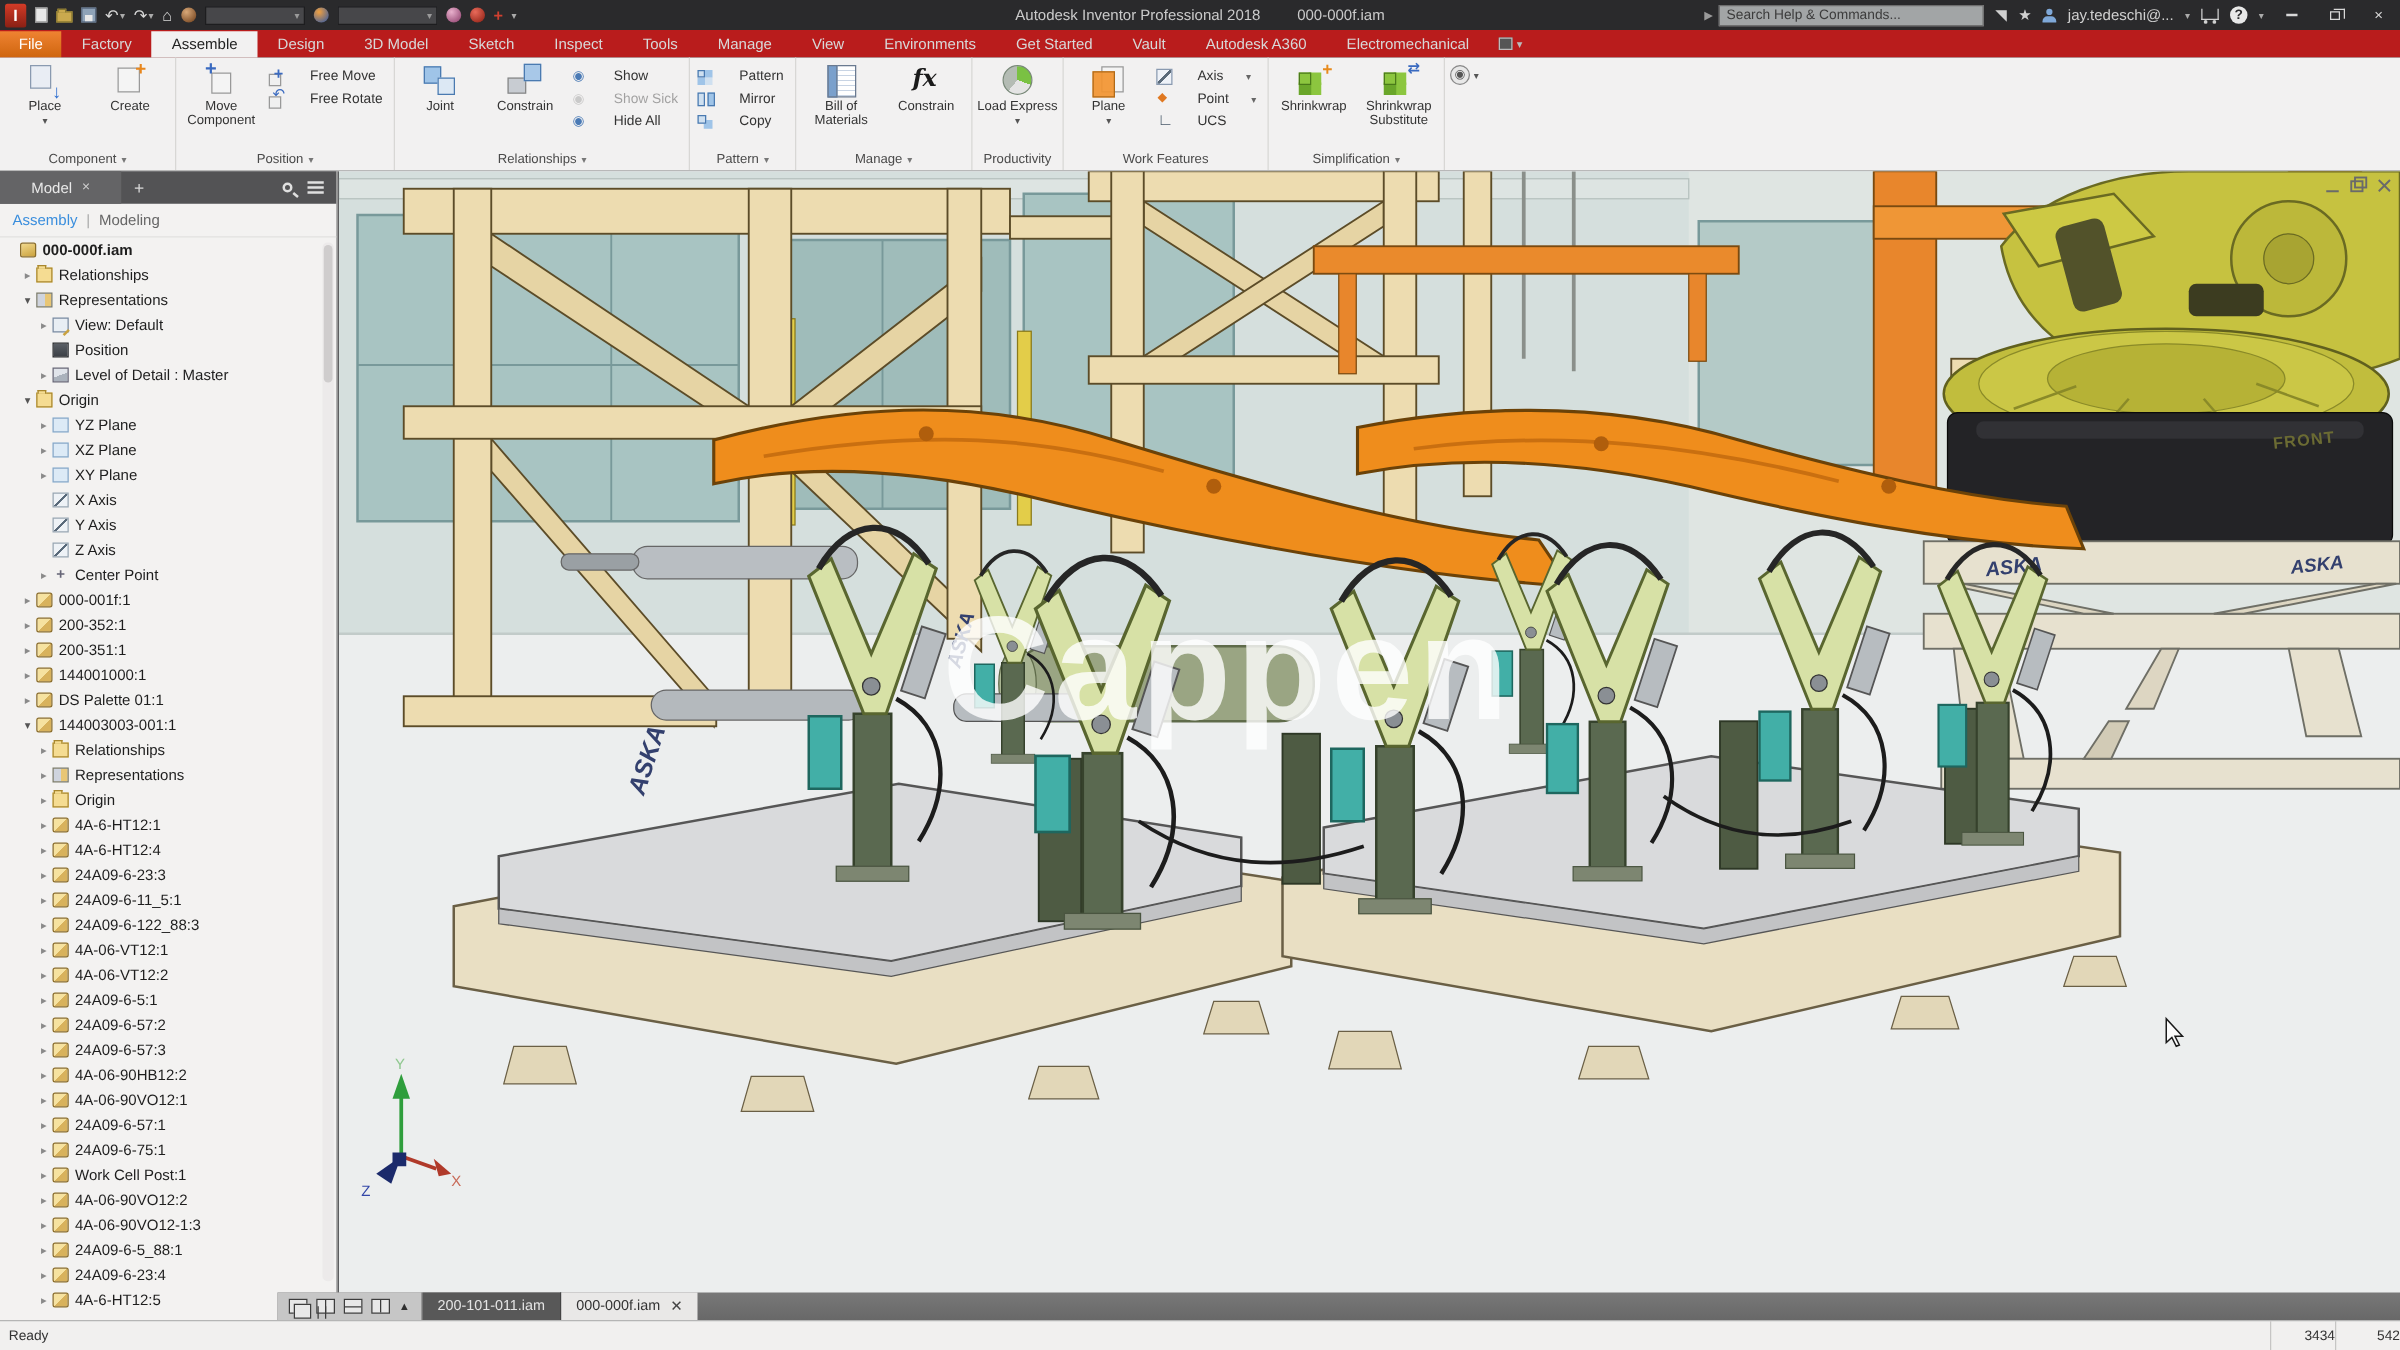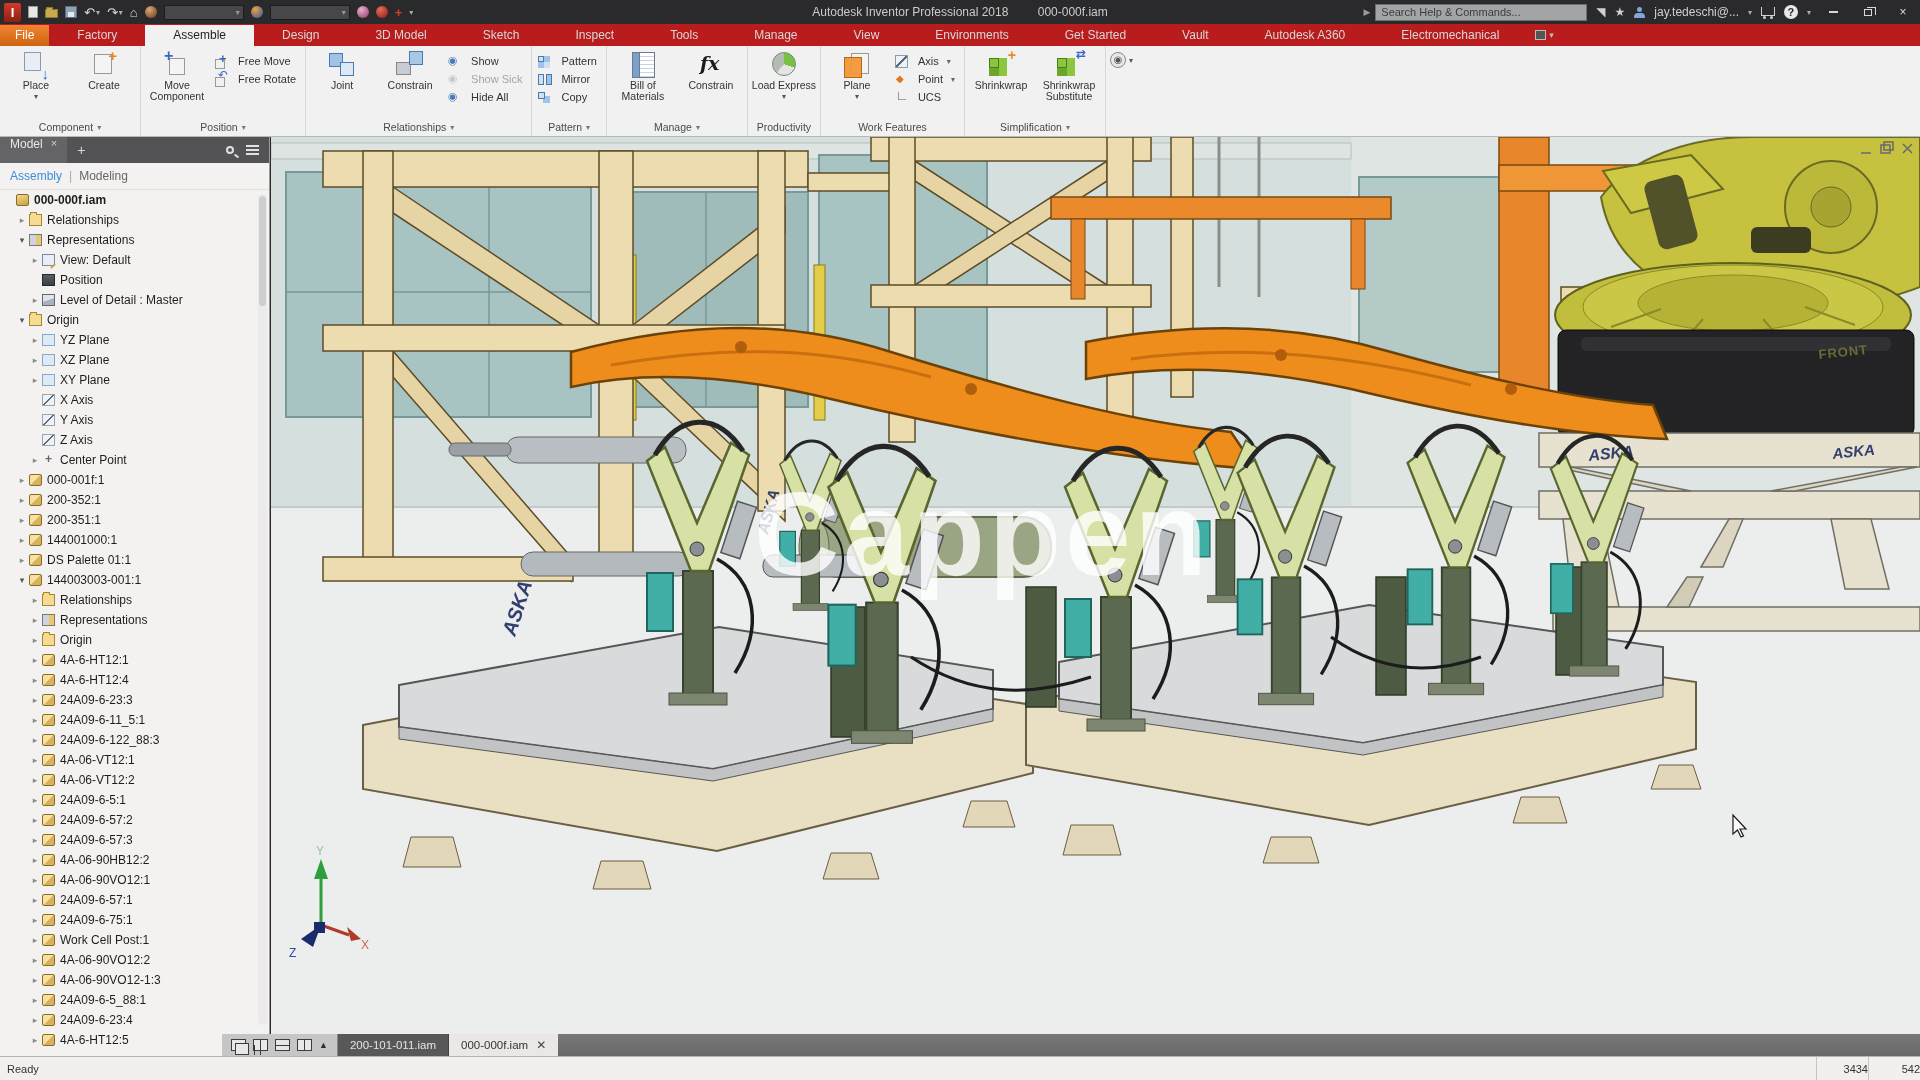--- a/index.html
+++ b/index.html
@@ -40,37 +40,37 @@
   .cart::before{content:"";position:absolute;left:1px;bottom:-4px;width:3px;height:3px;border-radius:50%;background:#d0d0d0}
   .cart::after{content:"";position:absolute;right:1px;bottom:-4px;width:3px;height:3px;border-radius:50%;background:#d0d0d0}
   .help{width:14px;height:14px;border-radius:50%;background:#e8e8e8;color:#2a2a2c;font-weight:bold;font-size:11px;text-align:center;line-height:14px}
   .wbtn{width:26px;height:18px;display:flex;align-items:center;justify-content:center;color:#d8d8d8;font-size:12px}
   .minbar{width:9px;height:2px;background:#d8d8d8}
   .restore{width:8px;height:7px;border:1px solid #d8d8d8;position:relative}
   .restore::before{content:"";position:absolute;left:2px;top:-3px;width:8px;height:7px;border:1px solid #d8d8d8;border-left:0;border-bottom:0}
 
   
   #tabrow{position:absolute;left:0;top:24px;right:0;height:22px;background:#b91c1c;display:flex;align-items:center}
-  .rtab{padding:3px 28px 4px;font-size:12px;color:#d8d8d8;white-space:nowrap;cursor:default}
+  .rtab{padding:3px 16px 4px;font-size:12px;color:#d8d8d8;white-space:nowrap;cursor:default}
   .rtab.file{background:linear-gradient(#ef8332,#cf650e);color:#fff;padding:3px 15px 4px}
   .rtab.active{background:#f2f1f1;color:#222}
   #tabextra{display:flex;align-items:center;gap:3px;margin-left:8px;color:#bbb;font-size:9px}
   .tabbox{width:11px;height:10px;border:1px solid #bbb;background:#555}
 
   
   #ribbon{position:absolute;left:0;top:46px;right:0;height:91px;background:#f2f1f1;border-bottom:1px solid #b8b8b8;display:flex}
   .rpanel{display:flex;flex-direction:column;border-right:1px solid #d8d7d5;padding:2px 3px 0}
   .rbody{flex:1;display:flex;align-items:flex-start;gap:2px}
   .rlabel{height:18px;display:flex;align-items:center;justify-content:center;gap:4px;font-size:10.5px;color:#4a4a4a}
   .rlabel .dd{font-size:8px;color:#777}
   .rbig{width:66px;display:flex;flex-direction:column;align-items:center;padding-top:3px;cursor:default}
   .rbig .cap{font-size:10.5px;line-height:11px;color:#333;text-align:center;margin-top:2px}
   .rbig .dd{font-size:8px;color:#555;margin-top:1px}
   .rstack{display:flex;flex-direction:column;justify-content:flex-start;padding-top:4px}
-  .rsmall{height:18px;display:flex;align-items:center;padding:0 6px 0 2px;font-size:11px;color:#333;cursor:default;gap:6px}
+  .rsmall{height:18px;display:flex;align-items:center;padding:0 6px 0 2px;font-size:11px;color:#333;cursor:default;gap:16px}
   .rsmall.disabled{opacity:.42;filter:grayscale(1)}
   .rsmall .dd{font-size:8px;color:#666;margin-left:2px}
   .bic{width:30px;height:27px;position:relative}
   .bic::before,.bic::after{position:absolute}
   .ic-place::before{content:"";left:3px;top:1px;width:15px;height:17px;background:#e9edf4;border:1px solid #8a9ab0}
   .ic-place::after{content:"↓";right:2px;bottom:-2px;color:#2f6fd0;font-size:15px;font-weight:bold;line-height:13px}
   .ic-create::before{content:"";left:5px;top:3px;width:16px;height:18px;background:#f4f4f4;border:1px solid #999}
   .ic-create::after{content:"+";right:2px;top:-4px;color:#e8861c;font-size:15px;font-weight:bold}
   .ic-move::before{content:"";left:7px;top:7px;width:14px;height:15px;background:#f4f4f4;border:1px solid #999}
   .ic-move::after{content:"+";left:2px;top:-4px;color:#3a6ac0;font-size:16px;font-weight:bold}
@@ -104,21 +104,21 @@
   .sic-axis::before{content:"";left:1px;top:1px;width:11px;height:11px;border:1px solid #8a9ab0;background:linear-gradient(135deg,rgba(0,0,0,0) 42%,#5a6a7a 42%,#5a6a7a 58%,rgba(0,0,0,0) 58%),#eef2f8}
   .sic-point::before{content:"◆";color:#e07820;font-size:10px;left:2px;top:1px}
   .sic-ucs::before{content:"∟";color:#4a5a6a;font-weight:bold;font-size:13px;left:2px;top:-2px}
   #ribbonextra{display:flex;align-items:flex-start;padding:6px 4px 0;gap:3px}
   .viewdd{width:16px;height:16px;border-radius:50%;border:1px solid #888;background:#e8e8e8;color:#555;text-align:center;line-height:14px;font-size:10px}
   .viewdd+.dd{font-size:8px;color:#555;margin-top:4px}
 
   
   #browser{position:absolute;left:0;top:137px;width:270px;bottom:24px;background:#f3f2f1;border-right:1px solid #9a9a9a;display:flex;flex-direction:column}
   #bheader{height:26px;background:#535355;display:flex;align-items:center;color:#e8e8e8;font-size:12px;flex:none}
-  #btab{height:100%;display:flex;gap:8px;background:#646466;padding:0 10px}
+  #btab{height:100%;display:flex;align-items:center;gap:8px;background:#646466;padding:0 25px}
   #btab .x{color:#d0d0d0;font-size:11px}
   .bplus{color:#d8d8d8;font-size:14px;padding:0 10px}
   #bhead-right{margin-left:auto;display:flex;align-items:center;gap:12px;padding-right:10px}
   .mag{width:8px;height:8px;border:2px solid #e0e0e0;border-radius:50%;position:relative}
   .mag::after{content:"";position:absolute;left:6px;top:7px;width:5px;height:2px;background:#e0e0e0;transform:rotate(40deg)}
   .burger{display:flex;flex-direction:column;gap:2px}
   .burger span{width:13px;height:2px;background:#e0e0e0}
   #bmode{height:27px;display:flex;align-items:center;gap:7px;padding:0 10px;font-size:12px;flex:none;border-bottom:1px solid #e2e1e0}
   #bmode .asm{color:#3a8edd}
   #bmode .sep{color:#aaa}

